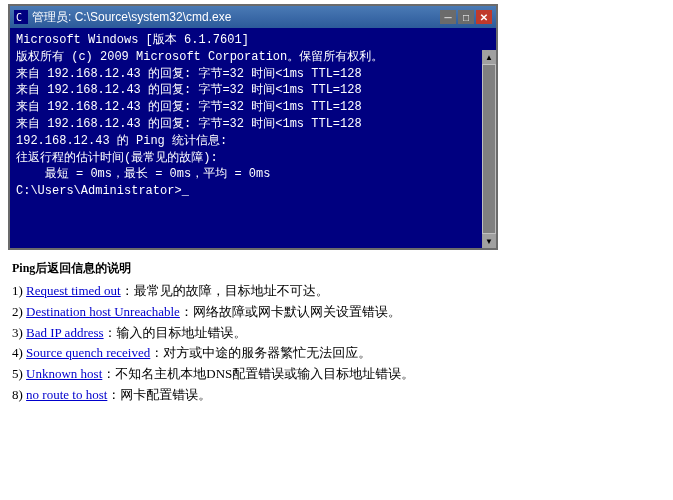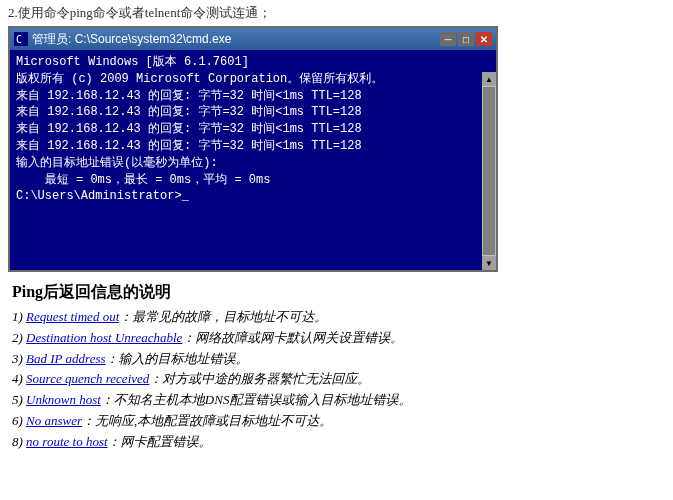--- a/index.html
+++ b/index.html
@@ -124,48 +124,46 @@
       width: 12px;
       margin: 1px;
     }
 
     
     .ping-info {
       padding: 0 4px;
     }
 
     .ping-title {
-      font-size: 16px;
+      font-size: 12px;
       font-weight: bold;
       color: #000;
       margin-bottom: 4px;
     }
 
     .ping-item {
       line-height: 1.6;
       font-size: 13px;
-      font-style: italic;
     }
 
     .ping-item .num {
       color: #000;
       text-decoration: none;
     }
 
     .ping-item .content {
       color: #0000cc;
       text-decoration: underline;
     }
   </style>
 </head>
 <body>
 
 <div class="page-container">
 
-  <div class="instruction-line">2.使用命令ping命令或者telnent命令测试连通；</div>
 
   <div class="cmd-window">
     <div class="cmd-titlebar">
       <span class="cmd-titlebar-icon">
         <svg width="14" height="14" viewBox="0 0 14 14">
           <rect width="14" height="14" fill="#000080"></rect>
           <text x="2" y="11" font-size="10" fill="white" font-family="monospace">C</text>
         </svg>
       </span>
       <span class="cmd-titlebar-title">管理员: C:\Source\system32\cmd.exe</span>
@@ -179,39 +177,39 @@
       <div class="cmd-body" id="cmd-body-content" style="flex:1; padding-right:25px;">
       <div class="line white">Microsoft Windows [版本 6.1.7601]</div>
           <div class="line white">版权所有 (c) 2009 Microsoft Corporation。保留所有权利。</div>
           <div class="line "></div>
           <div class="line "></div>
           <div class="line white">来自 192.168.12.43 的回复: 字节=32 时间&lt;1ms TTL=128</div>
           <div class="line white">来自 192.168.12.43 的回复: 字节=32 时间&lt;1ms TTL=128</div>
           <div class="line white">来自 192.168.12.43 的回复: 字节=32 时间&lt;1ms TTL=128</div>
           <div class="line white">来自 192.168.12.43 的回复: 字节=32 时间&lt;1ms TTL=128</div>
           <div class="line "></div>
-          <div class="line white">输入的目标地址错误(以毫秒为单位):</div>
+          <div class="line white">192.168.12.43 的 Ping 统计信息:</div>
+          <div class="line white">往返行程的估计时间(最常见的故障):</div>
           <div class="line white">    最短 = 0ms，最长 = 0ms，平均 = 0ms</div>
           <div class="line "></div>
           <div class="line white">C:\Users\Administrator&gt;_</div>
         </div>
       <div class="cmd-scrollbar">
         <div class="cmd-scroll-up">▲</div>
         <div class="cmd-scroll-thumb"></div>
         <div class="cmd-scroll-down">▼</div>
       </div>
     </div>
   </div>
 
   <div class="ping-info">
     <div class="ping-title">Ping后返回信息的说明</div>
     <div id="ping-list-container">
         <div class="ping-item"><span class="num">1) </span><span class="content">Request timed out</span><span class="num">：最常见的故障，目标地址不可达。</span></div>
         <div class="ping-item"><span class="num">2) </span><span class="content">Destination host Unreachable</span><span class="num">：网络故障或网卡默认网关设置错误。</span></div>
         <div class="ping-item"><span class="num">3) </span><span class="content">Bad IP address</span><span class="num">：输入的目标地址错误。</span></div>
         <div class="ping-item"><span class="num">4) </span><span class="content">Source quench received</span><span class="num">：对方或中途的服务器繁忙无法回应。</span></div>
         <div class="ping-item"><span class="num">5) </span><span class="content">Unknown host</span><span class="num">：不知名主机本地DNS配置错误或输入目标地址错误。</span></div>
-        <div class="ping-item"><span class="num">6) </span><span class="content">No answer</span><span class="num">：无响应,本地配置故障或目标地址不可达。</span></div>
         <div class="ping-item"><span class="num">8) </span><span class="content">no route to host</span><span class="num">：网卡配置错误。</span></div>
       </div>
   </div>
 
 </div>
 
 </body></html>

